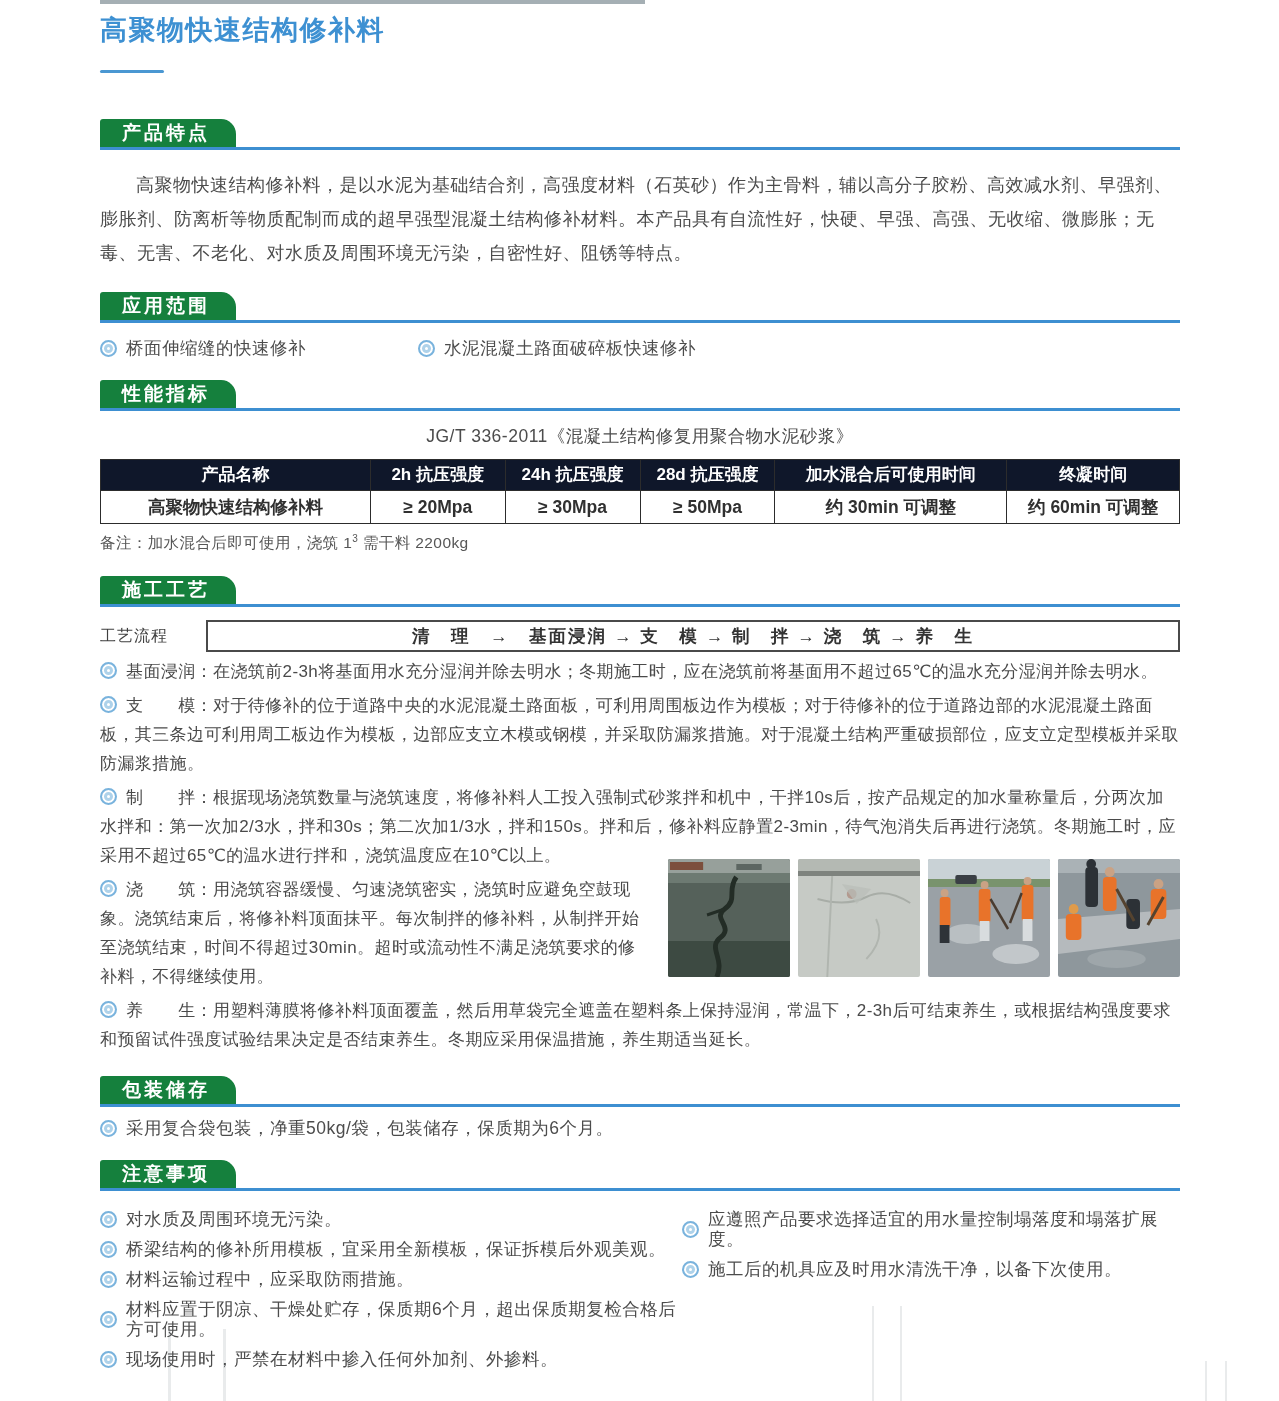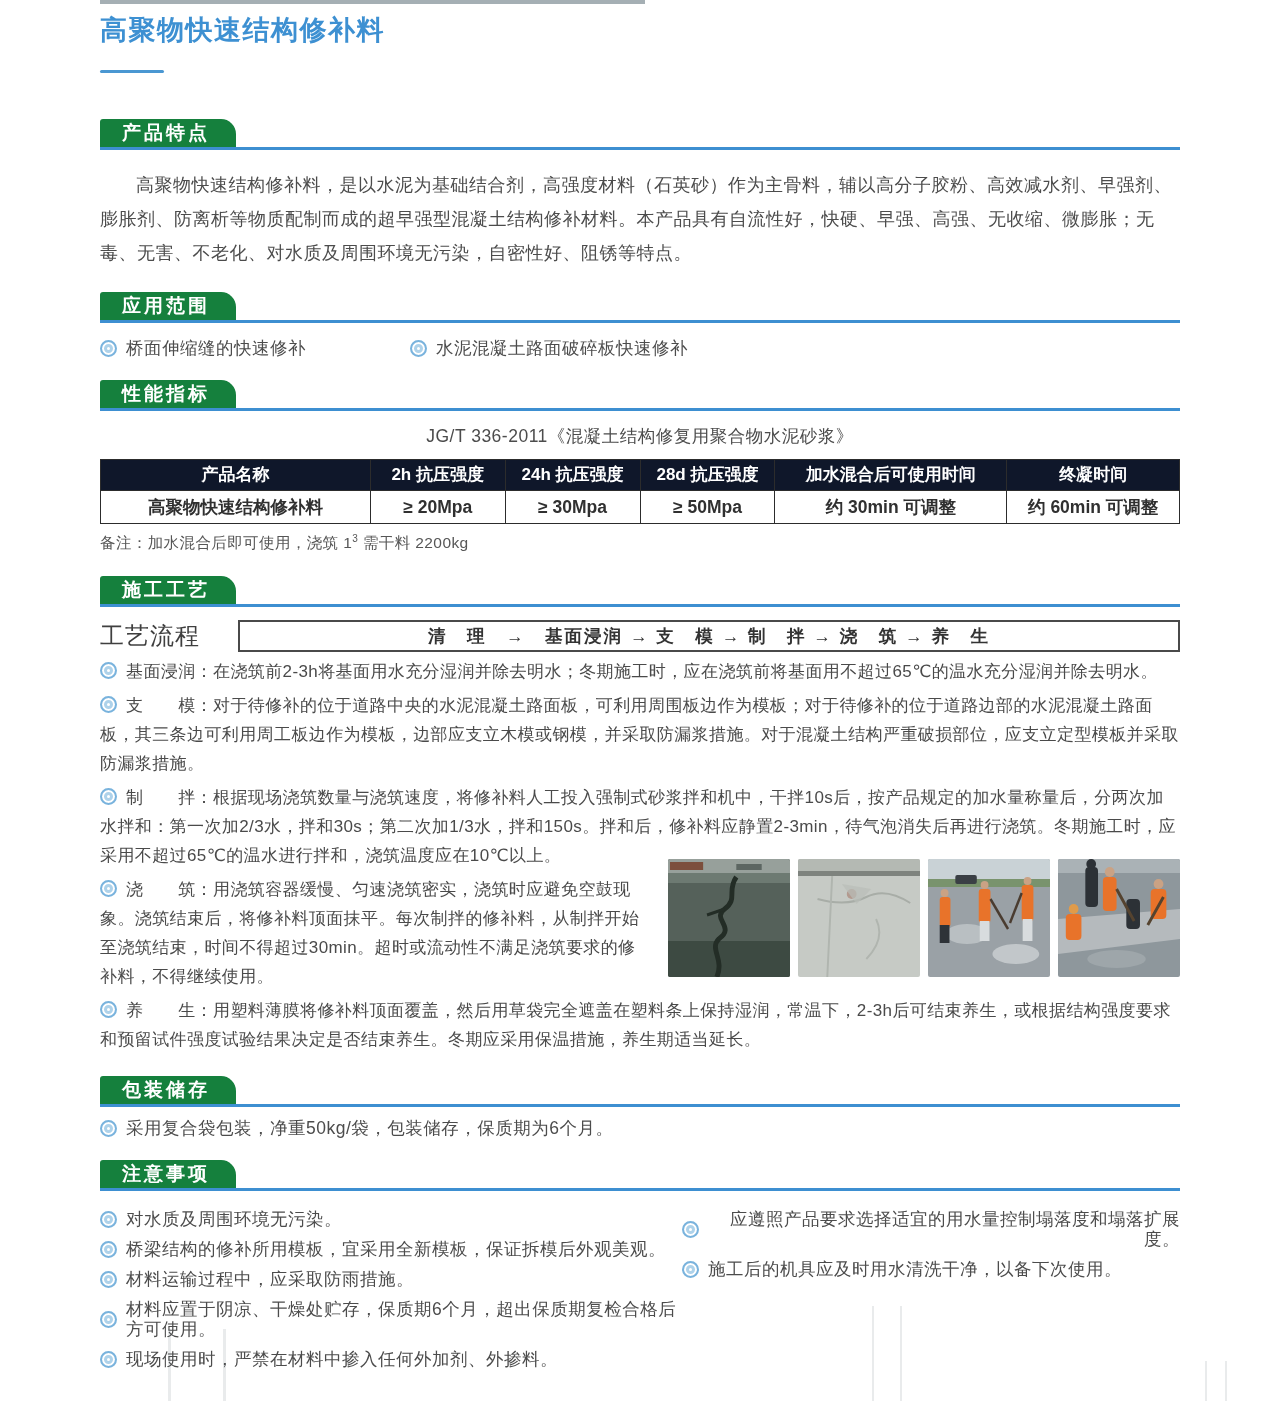--- a/index.html
+++ b/index.html
@@ -26,57 +26,57 @@
   }
 
   .bullet-icon{
     display:inline-block;width:13px;height:13px;border-radius:50%;
     border:2px solid #79b3dd;background:#fff;
     box-shadow:inset 0 0 0 2px #ffffff, inset 0 0 0 5px #aed2ea;
     vertical-align:-2px;margin-right:9px;flex:0 0 auto;
   }
   .bullet-item{display:flex;align-items:center;font-size:17.5px;color:#4c4c4c;letter-spacing:.5px;line-height:20px;}
 
-  .app-row{display:flex;margin-top:15px;}
+  .app-row{display:flex;margin-top:15px;gap:8px;}
   .app-row .bullet-item:first-child{width:310px;}
 
   .standard-line{margin-top:13px;text-align:center;font-size:17.5px;color:#4c4c4c;letter-spacing:.5px;}
 
   table.perf{width:100%;border-collapse:collapse;margin-top:11px;}
   table.perf th{
     background:#0f172a;color:#fff;font-size:17px;font-weight:bold;
     border:1px solid #2c2c2c;padding:4px 4px;line-height:22px;
   }
   table.perf td{
     font-size:17.5px;font-weight:bold;color:#303030;text-align:center;
     border:1px solid #2c2c2c;padding:5px 4px;line-height:22px;
   }
   .perf-note{margin-top:9px;font-size:15.5px;color:#565656;letter-spacing:.4px;}
   .perf-note sup{font-size:10px;}
 
   .flow-row{display:flex;align-items:center;margin-top:13px;}
-  .flow-label{font-size:24px;color:#3f3f3f;letter-spacing:1px;flex:0 0 auto;}
+  .flow-label{font-size:16px;color:#3f3f3f;letter-spacing:1px;flex:0 0 auto;}
   .flow-box{
     flex:1;margin-left:38px;border:2px solid #4a4a4a;text-align:center;
     font-size:17.5px;font-weight:bold;color:#333;letter-spacing:2px;line-height:28px;
   }
 
   .steps{margin-top:2px;}
   .step{margin:5px 0 5px 0;font-size:17px;line-height:29px;letter-spacing:.4px;color:#4a4a4a;}
   .photo-strip{
     float:right;width:512px;height:118px;margin:-16px 0 8px 16px;
     display:flex;gap:8px;
   }
   .photo{flex:1;height:118px;border-radius:2px;overflow:hidden;}
   .photo svg{display:block;width:100%;height:100%;}
 
   .pack-item{margin-top:11px;}
   .notes-cols{display:flex;margin-top:8px;}
   .notes-left{width:582px;}
-  .notes-right{flex:1;text-align:right;}
+  .notes-right{flex:1;}
   .note-line{margin-top:10px;}
 
   .wm{position:absolute;opacity:.13;border-left:3px solid #5a6a72;border-right:3px solid #5a6a72;}
   .wm-a{left:168px;bottom:0;width:52px;height:72px;}
   .wm-b{left:872px;bottom:0;width:26px;height:95px;border-width:2px;}
   .wm-c{left:1205px;bottom:0;width:18px;height:40px;border-width:2px;}
 </style>
 </head>
 <body>
 

